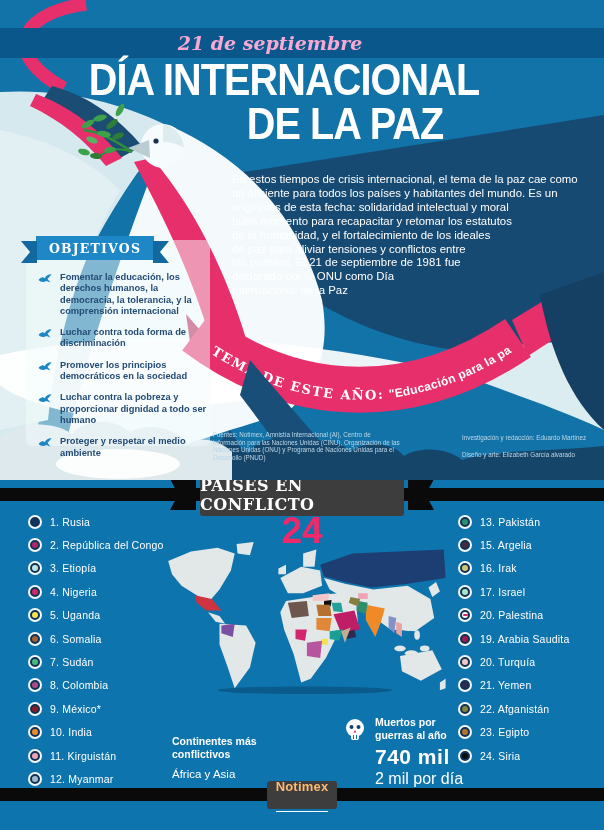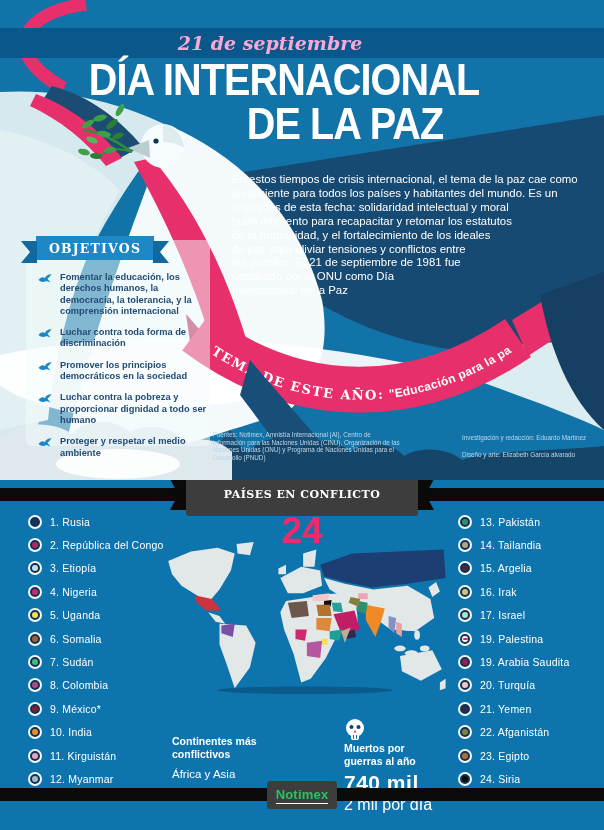--- a/index.html
+++ b/index.html
@@ -53,23 +53,23 @@
   
   .bottom-section{ position:absolute; left:0; top:480px; width:604px; height:350px;
     background:#0e74ad; overflow:hidden; }
   .band1{ position:absolute; left:0; top:8px;  width:604px; height:13px; background:#0a0a0a; }
   .band2{ position:absolute; left:0; top:308px; width:604px; height:13px; background:#0a0a0a; }
 
   .wedge{ position:absolute; top:-1px; width:26px; height:31px; background:#0a0a0a; z-index:1; }
   .wedge.wl{ left:170px; clip-path:polygon(0 0,100% 0,100% 100%,0 100%,32% 50%); }
   .wedge.wr{ left:408px; clip-path:polygon(0 0,100% 0,68% 50%,100% 100%,0 100%); }
   .conflict-banner{ position:absolute; left:50%; top:-7px; transform:translateX(-50%);
-    width:232px; height:43px; background:#3d3d3d; border-radius:3px; z-index:2;
+    width:204px; height:43px; background:#3d3d3d; border-radius:3px; z-index:2;
     display:flex; align-items:center; justify-content:center;
-    font-family:"DejaVu Serif",serif; font-weight:700; font-size:11px;
+    font-family:"DejaVu Serif",serif; font-weight:700; font-size:16px;
     letter-spacing:.5px; color:#fff; }
 
   .count{ position:absolute; left:0; top:30px; width:604px; text-align:center;
     color:#ee2a6a; font-size:37px; font-weight:700; }
 
   .world-map{ position:absolute; left:156px; top:62px; width:298px; height:152px; }
 
   ul.clist{ position:absolute; top:30px; list-style:none; }
   ul.clist.left{ left:28px; }
   ul.clist.right{ left:458px; }
@@ -77,31 +77,31 @@
   .dot{ flex:none; width:10px; height:10px; border-radius:50%;
     border:2px solid #0f3356; box-shadow:0 0 0 2px #f4f8fa; margin:0 10px 0 2px;
     display:flex; align-items:center; justify-content:center; }
   .dot .dash{ width:5px; height:2px; border-radius:1px; }
   .clabel{ color:#fff; font-size:10.5px; letter-spacing:.2px; }
 
   .continents{ position:absolute; left:172px; top:255px; width:120px; color:#fff; }
   .continents .clab{ font-size:10.5px; font-weight:700; line-height:12.5px; }
   .continents .cval{ font-size:11.5px; margin-top:8px; }
 
-  .deaths{ position:absolute; left:344px; top:236px; display:flex; color:#fff;flex-direction:column; }
+  .deaths{ position:absolute; left:344px; top:236px; display:flex; gap:9px; color:#fff; }
   .deaths .skull{ width:22px; height:24px; flex:none; margin-top:2px; }
   .deaths .dlab{ font-size:10.5px; font-weight:700; line-height:12.5px; }
   .deaths .dval{ font-size:21px; font-weight:700; margin-top:4px; letter-spacing:.5px; }
   .deaths .dsub{ font-size:16px; margin-top:1px; }
 
   .logo-box{ position:absolute; left:50%; top:301px; transform:translateX(-50%);
     width:70px; height:28px; background:#3d3d3d; border-radius:3px; z-index:2;
     display:flex; align-items:center; justify-content:center; }
-  .logo-box span{ color:#22c55e; font-weight:700; font-size:13px;
-    border-bottom:1.5px solid #fff; padding-bottom:1px; letter-spacing:.2px; }
+  .logo-box span{ color:#fdba74; font-weight:700; font-size:13px;
+    border-bottom:1.5px solid #fff; padding-bottom:17px; letter-spacing:.2px; }
 </style>
 </head>
 <body>
 
 <div class="top-section">
 
   <svg class="dove-art" viewBox="0 0 604 480">
 
     <path d="M225,175 L604,115 L604,345 L475,352 C380,345 300,300 262,258 C240,225 226,198 225,175 Z" fill="#174a72"></path>
 
@@ -332,40 +332,36 @@
         <span class="dot" style="background: rgb(159, 185, 207);"></span>
         <span class="clabel">12. Myanmar</span>
       </li>
     </ul>
   <ul class="clist right">
       <li>
         <span class="dot" style="background: rgb(45, 143, 111);"></span>
         <span class="clabel">13. Pakistán</span>
       </li>
       <li>
-        <span class="dot" style="background: rgb(179, 164, 142);"></span>
-        <span class="clabel">14. Tailandia</span>
-      </li>
-      <li>
         <span class="dot" style="background: rgb(67, 42, 66);"></span>
         <span class="clabel">15. Argelia</span>
       </li>
       <li>
         <span class="dot" style="background: rgb(205, 198, 124);"></span>
         <span class="clabel">16. Irak</span>
       </li>
       <li>
         <span class="dot" style="background: rgb(168, 227, 205);"></span>
         <span class="clabel">17. Israel</span>
       </li>
       <li>
         <span class="dot" style="background: rgb(255, 255, 255);">
           <span class="dash" style="background: rgb(210, 39, 111);"></span>
         </span>
-        <span class="clabel">19. Palestina</span>
+        <span class="clabel">20. Palestina</span>
       </li>
       <li>
         <span class="dot" style="background: rgb(156, 27, 82);"></span>
         <span class="clabel">19. Arabia Saudita</span>
       </li>
       <li>
         <span class="dot" style="background: rgb(243, 199, 201);"></span>
         <span class="clabel">20. Turquía</span>
       </li>
       <li>

